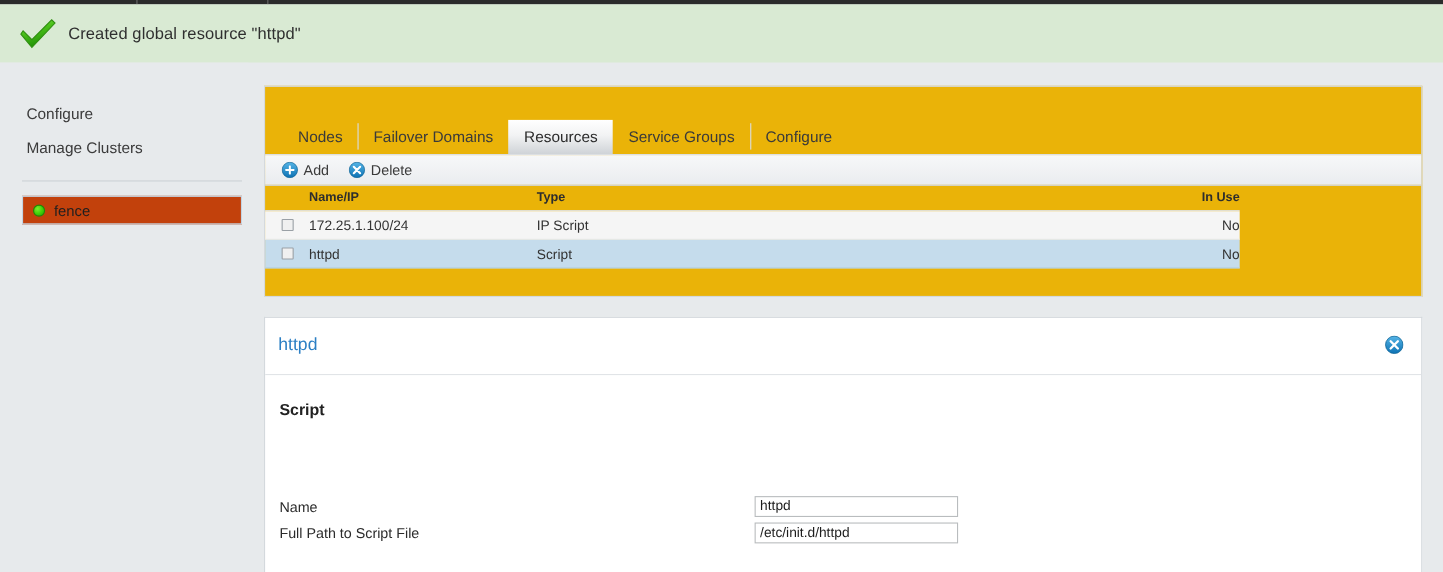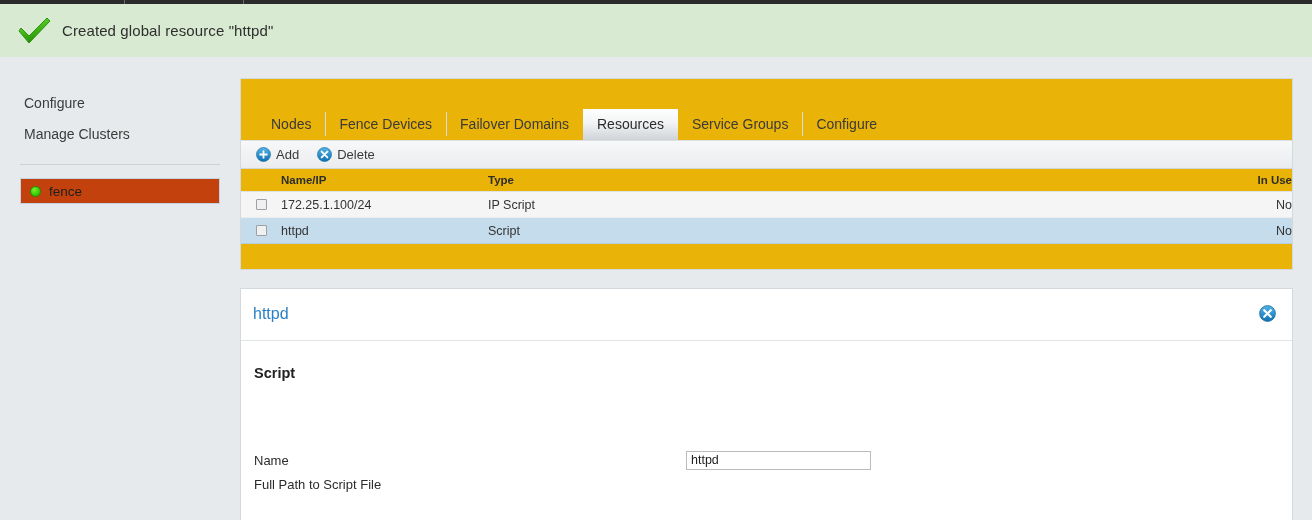--- a/index.html
+++ b/index.html
@@ -137,21 +137,21 @@
     display: flex; align-items: center;
     margin-right: 18px;
     font-size: 13px; color: #3a3a3a;
     cursor: pointer;
   }
   .tb-ico { width: 15px; height: 15px; margin-right: 5px; flex: none; }
 
   
   #res-table {
     position: absolute; left: 0; top: 90px;
-    width: 1051px;
+    width: 886px;
   }
   .tr {
     display: flex; align-items: center;
     height: 26px;
     font-size: 12.5px;
   }
   .tr.head {
     height: 23px;
     border-bottom: 1px solid #e0e3e6;
     color: #2d2d2d;
@@ -251,21 +251,20 @@
     <div id="cluster-item">
       <span id="cluster-dot"></span>
       <span id="cluster-label">fence</span>
     </div>
   </div>
 
   <div id="main-panel">
 
     <div id="tabs">
       <div class="tab">Nodes</div>
-      <div class="tab">Fence Devices</div>
       <div class="tab">Failover Domains</div>
       <div class="tab active">Resources</div>
       <div class="tab">Service Groups</div>
       <div class="tab">Configure</div>
     </div>
 
     <div id="toolbar">
       <div class="tb-btn">
         <span class="tb-ico">
           <svg width="15" height="15" viewBox="0 0 15 15">
@@ -344,17 +343,18 @@
     </div>
 
     <div id="section-title">Script</div>
 
     <div class="frow" id="frow-0">
       <span class="flabel">Name</span>
       <input class="finput" type="text" value="httpd" style="">
     </div>
     <div class="frow" id="frow-1">
       <span class="flabel">Full Path to Script File</span>
+      <input class="finput" type="text" value="/etc/init.d/httpd" style="">
     </div>
 
   </div>
 
 </div>
 
 </body></html>

